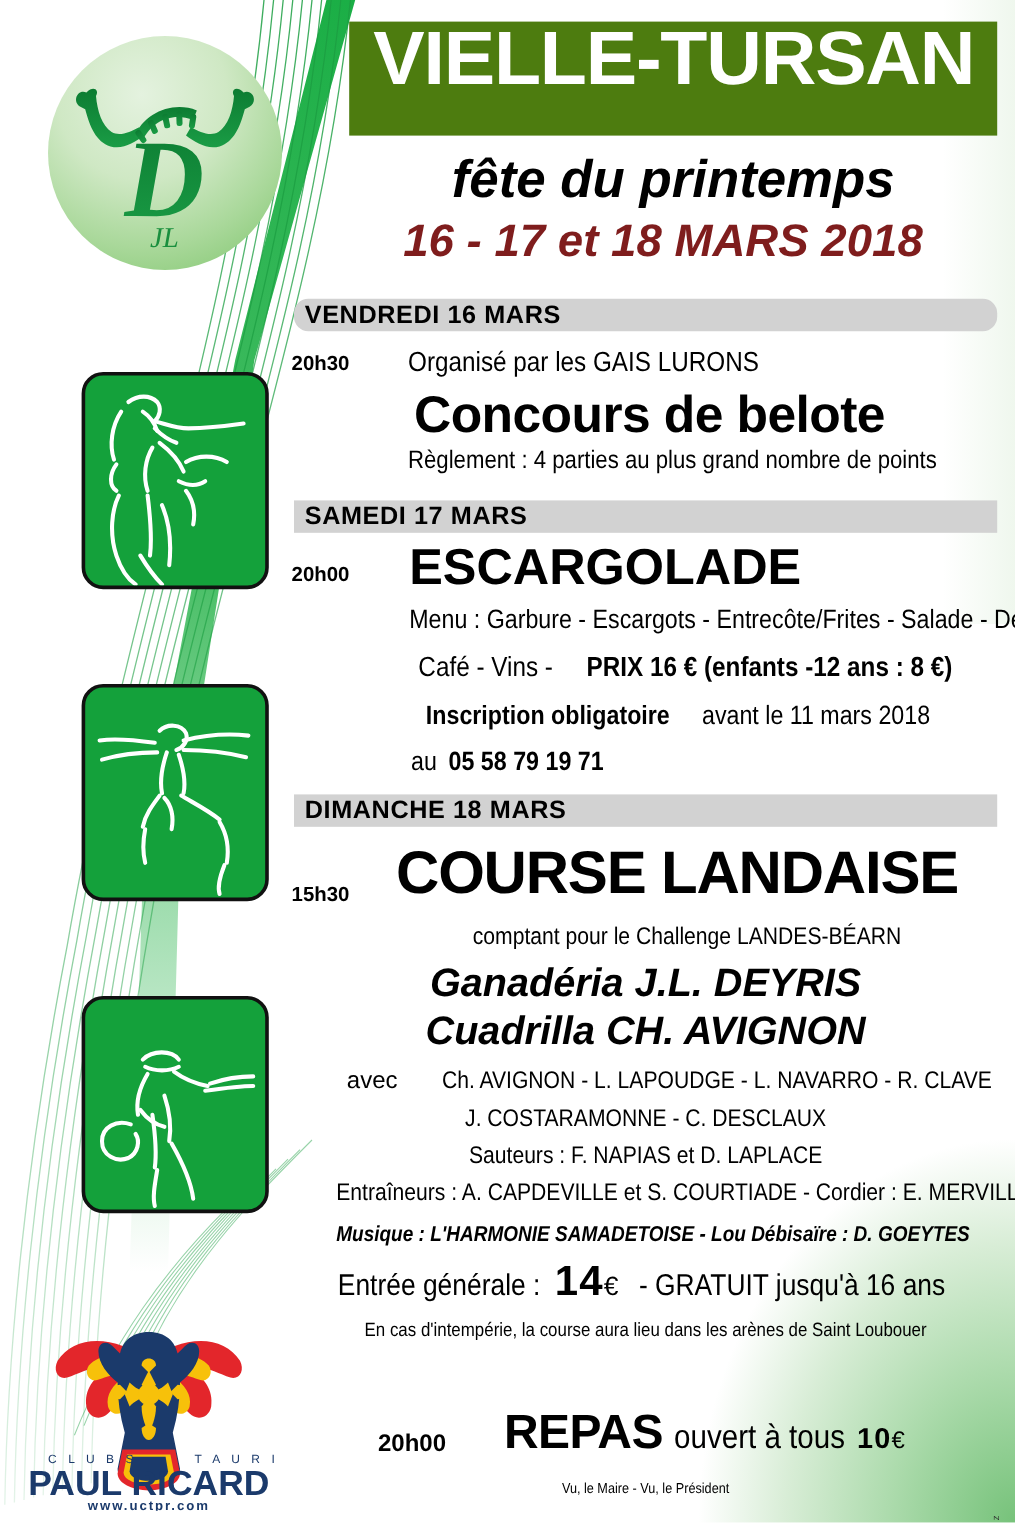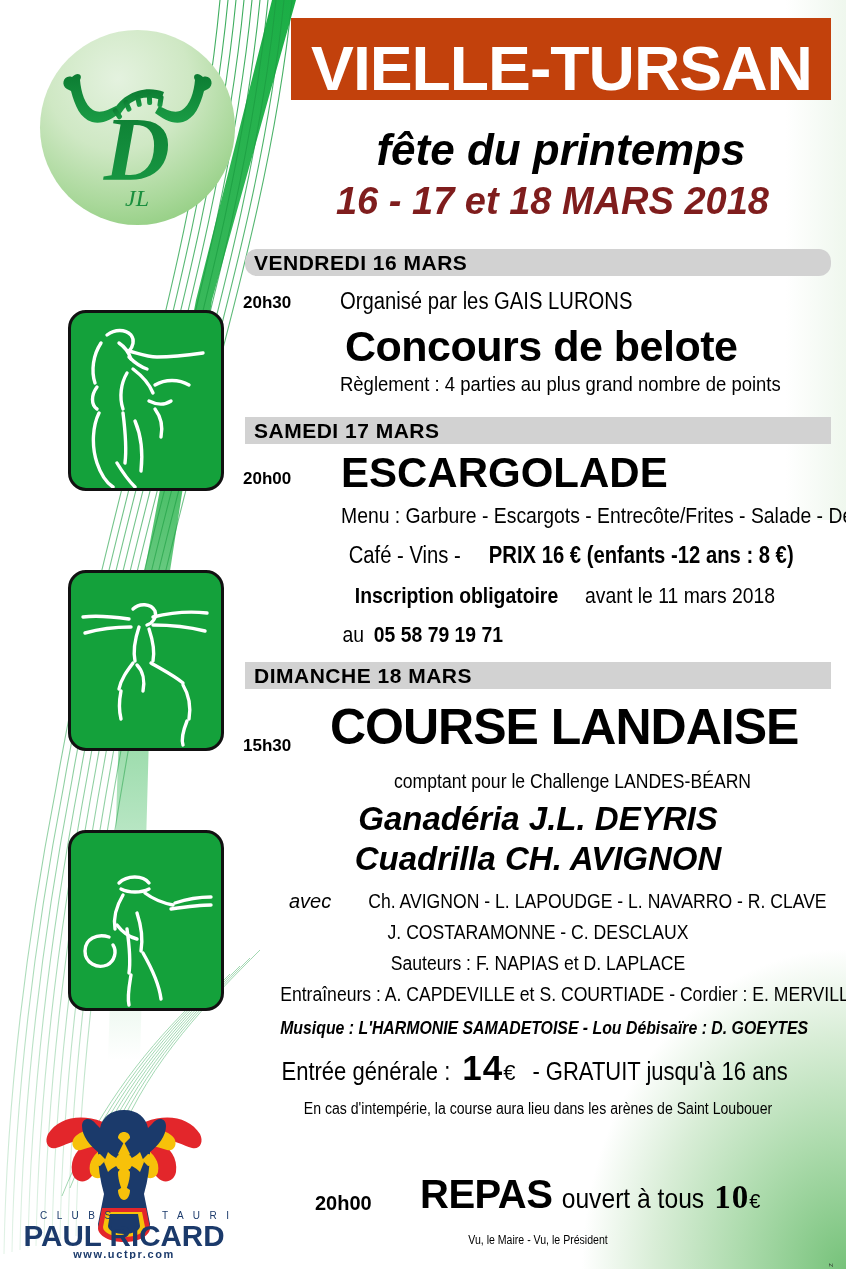--- a/index.html
+++ b/index.html
@@ -43,23 +43,23 @@
     border-radius:18px;
     overflow:hidden;
   }
   .ill-box svg{position:absolute;inset:0;width:100%;height:100%;}
   .box1{top:310px;}
   .box2{top:570px;}
   .box3{top:830px;}
 
   
   .title-bar{
-    position:absolute;left:291px;top:18px;width:540px;height:82px;
-    background:#c2410c;
-    display:flex;align-items:flex-end;justify-content:center;
+    position:absolute;left:291px;top:18px;width:540px;height:95px;
+    background:#4d7c0f;
+    display:flex;align-items:flex-start;justify-content:center;
   }
   .title-bar .t{
     color:#ffffff;
     font-family:"Liberation Sans", sans-serif;
     font-weight:bold;
     font-size:63px;
     letter-spacing:-1px;
     transform:scaleX(1.02);
     white-space:nowrap;
     line-height:1;
@@ -296,39 +296,39 @@
     <span>DIMANCHE 18 MARS</span>
   </div>
   <div class="time" style="top:736px;">15h30</div>
   <div class="ev-line big-black" style="left:330px;top:698px;font-size:50px;letter-spacing:-1px;">COURSE LANDAISE</div>
   <div class="ev-line cond" style="left:394px;top:770px;font-size:20px;">comptant pour le Challenge LANDES-BÉARN</div>
 
   <div class="ev-line" style="left:245px;top:800px;width:586px;text-align:center;font-size:33px;font-weight:bold;font-style:italic;">Ganadéria J.L. DEYRIS</div>
   <div class="ev-line" style="left:245px;top:840px;width:586px;text-align:center;font-size:33px;font-weight:bold;font-style:italic;">Cuadrilla CH. AVIGNON</div>
 
   <div class="ev-line" style="left:245px;top:890px;width:586px;text-align:center;font-size:20px;">
-    <span style="font-style:italic;margin-left:44px;">avec</span>
+    <span style="margin-left:44px;">avec</span>
     <span class="cond-c" style="display:inline-block;">Ch. AVIGNON - L. LAPOUDGE - L. NAVARRO - R. CLAVE</span>
   </div>
   <div class="ev-line cond-c" style="left:245px;top:921px;width:586px;text-align:center;font-size:20px;">J. COSTARAMONNE - C. DESCLAUX</div>
   <div class="ev-line cond-c" style="left:245px;top:952px;width:586px;text-align:center;font-size:20px;">Sauteurs : F. NAPIAS et D. LAPLACE</div>
   <div class="ev-line cond-c" style="left:245px;top:983px;width:586px;text-align:center;font-size:20px;">Entraîneurs : A. CAPDEVILLE et S. COURTIADE - Cordier : E. MERVILLE</div>
 
   <div class="ev-line cond-c" style="left:245px;top:1018px;width:586px;text-align:center;font-size:18px;font-weight:bold;font-style:italic;">Musique : L'HARMONIE SAMADETOISE - Lou Débisaïre : D. GOEYTES</div>
 
   <div class="ev-line" style="left:245px;top:1048px;width:586px;text-align:center;font-size:25px;">
     <span class="cond-c" style="display:inline-block;">Entrée générale : </span><span style="font-weight:bold;font-size:35px;letter-spacing:1px;">14</span><span style="font-size:22px;">€</span><span class="cond-c" style="display:inline-block;"> - GRATUIT jusqu'à 16 ans</span>
   </div>
 
   <div class="ev-line cond-c" style="left:245px;top:1100px;width:586px;text-align:center;font-size:16px;">En cas d'intempérie, la course aura lieu dans les arènes de Saint Loubouer</div>
 
 
   <div class="time" style="left:315px;top:1192px;font-size:20px;">20h00</div>
   <div class="ev-line" style="left:420px;top:1172px;font-size:40px;">
-    <span style="font-weight:bold;letter-spacing:-.5px;">REPAS</span><span class="cond-c" style="display:inline-block;font-size:28px;vertical-align:baseline;">ouvert à tous </span><span style="font-weight:bold;font-size:33px;letter-spacing:1px;font-family:Liberation Serif, serif;">10</span><span style="font-size:20px;">€</span>
+    <span style="font-weight:bold;letter-spacing:-.5px;">REPAS</span><span class="cond-c" style="display:inline-block;font-size:28px;vertical-align:baseline;">ouvert à tous </span><span style="font-weight:bold;font-size:24px;letter-spacing:1px;">10</span><span style="font-size:20px;">€</span>
   </div>
 
   <div class="ev-line cond-c" style="left:245px;top:1233px;width:586px;text-align:center;font-size:12px;">Vu, le Maire - Vu, le Président</div>
 
   <div class="pr-logo">
     <svg viewBox="0 0 212 165">
 
       <path d="M106 40 C78 18 44 18 30 40 C26 48 30 56 38 54 C48 51 58 44 72 46 C60 54 52 64 54 78 C56 88 66 90 72 84 C84 72 92 62 106 58 Z" fill="#e3262b"></path>
       <path d="M106 40 C134 18 168 18 182 40 C186 48 182 56 174 54 C164 51 154 44 140 46 C152 54 160 64 158 78 C156 88 146 90 140 84 C128 72 120 62 106 58 Z" fill="#e3262b"></path>
 

